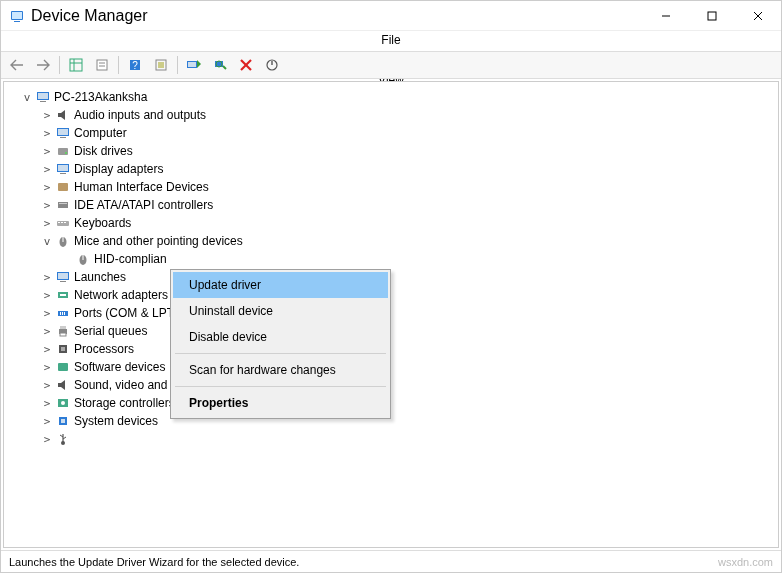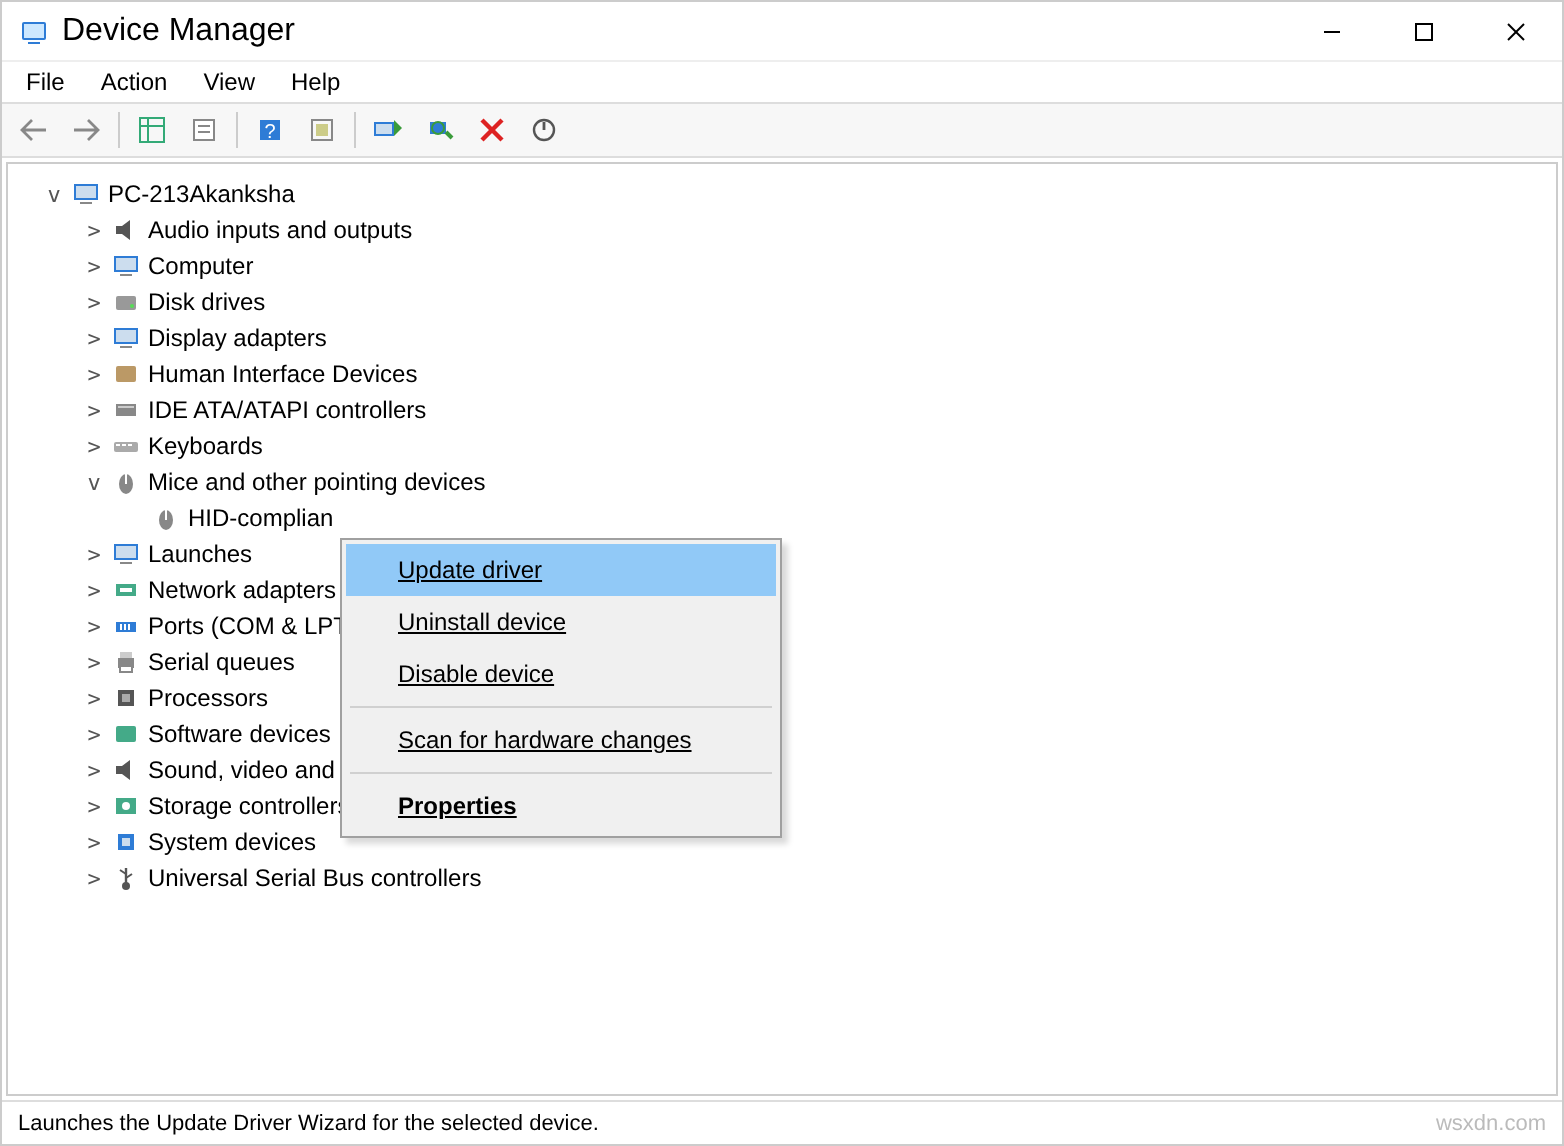--- a/index.html
+++ b/index.html
@@ -4,37 +4,37 @@
 <style>
 * { box-sizing: border-box; margin: 0; padding: 0; font-family: "Segoe UI", Tahoma, sans-serif; }
 body { background: #fff; width: 782px; height: 573px; overflow: hidden; border: 1px solid #ccc; display: flex; flex-direction: column; }
 
 .titlebar { height: 30px; display: flex; align-items: center; padding: 0 0 0 8px; background: #fff; border-bottom: 1px solid #eee; }
 .titlebar .ticon { width: 16px; height: 16px; margin-right: 6px; display: flex; align-items: center; justify-content: center; }
 .titlebar .title { font-size: 16px; flex: 1; }
 .winbtns { display: flex; height: 100%; }
 .winbtn { width: 46px; display: flex; align-items: center; justify-content: center; font-size: 13px; }
 
-.menubar { height: 20px; display: flex; align-items: center; padding: 0 4px; background: #fff; font-size: 12px; gap: 2px; }
+.menubar { height: 20px; display: flex; align-items: center; padding: 0 4px; background: #fff; font-size: 12px; gap: 2px; flex-direction: column; }
 .menubar .mitem { padding: 2px 8px; }
 
 .toolbar { height: 28px; border-top: 1px solid #ddd; border-bottom: 1px solid #ddd; display: flex; align-items: center; padding: 0 4px; background: #f7f7f7; gap: 2px; }
 .tbtn { width: 24px; height: 22px; display: flex; align-items: center; justify-content: center; border: 1px solid transparent; }
 .tsep { width: 1px; height: 18px; background: #ccc; margin: 0 2px; }
 
 .tree { flex: 1; overflow: auto; padding: 6px 4px; font-size: 12px; position: relative; border: 1px solid #ccc; margin: 2px; background: #fff; }
 .node { display: flex; align-items: center; height: 18px; white-space: nowrap; }
 .node .tw { width: 14px; text-align: center; font-size: 11px; color: #555; font-family: monospace; }
 .node .ic { width: 18px; height: 16px; display: flex; align-items: center; justify-content: center; margin-right: 2px; }
 .pad1 { padding-left: 12px; }
 .pad2 { padding-left: 32px; }
 .pad3 { padding-left: 52px; }
 
 .ctxmenu { position: absolute; left: 166px; top: 187px; width: 221px; background: #f0f0f0; border: 1px solid #a0a0a0; box-shadow: 3px 3px 3px rgba(0,0,0,0.15); font-size: 12px; padding: 2px; }
-.ctxitem { padding: 6px 26px; text-decoration: underline; }
+.ctxitem { padding: 6px 16px; }
 .ctxitem.hl { background: #91c9f7; }
 .ctxitem.bold { font-weight: 700; }
 .ctxsep { height: 1px; background: #d0d0d0; margin: 3px 2px; }
 
 .status { height: 22px; border-top: 1px solid #ddd; display: flex; align-items: center; padding: 0 8px; font-size: 11px; justify-content: space-between; gap: 28px; }
 .watermark { color: #bbb; font-size: 11px; }
 
 svg { display: block; }
 </style>
 </head>
@@ -343,21 +343,20 @@
       </div>
       <div class="node pad2">
         <span class="tw">&gt;</span>
         <span class="ic">
           <svg width="14" height="14">
             <circle cx="7" cy="11" r="2" fill="#555"></circle>
             <line x1="7" y1="2" x2="7" y2="11" stroke="#555" stroke-width="1.2"></line>
             <path d="M7 5 L4 3 M7 7 L10 5" stroke="#555"></path>
           </svg>
         </span>
-        <span>Universal Serial Bus controllers</span>
       </div>
     </div>
 
   <div class="ctxmenu">
     <div class="ctxitem hl">Update driver</div>
     <div class="ctxitem">Uninstall device</div>
     <div class="ctxitem">Disable device</div>
     <div class="ctxsep"></div>
     <div class="ctxitem">Scan for hardware changes</div>
     <div class="ctxsep"></div>

